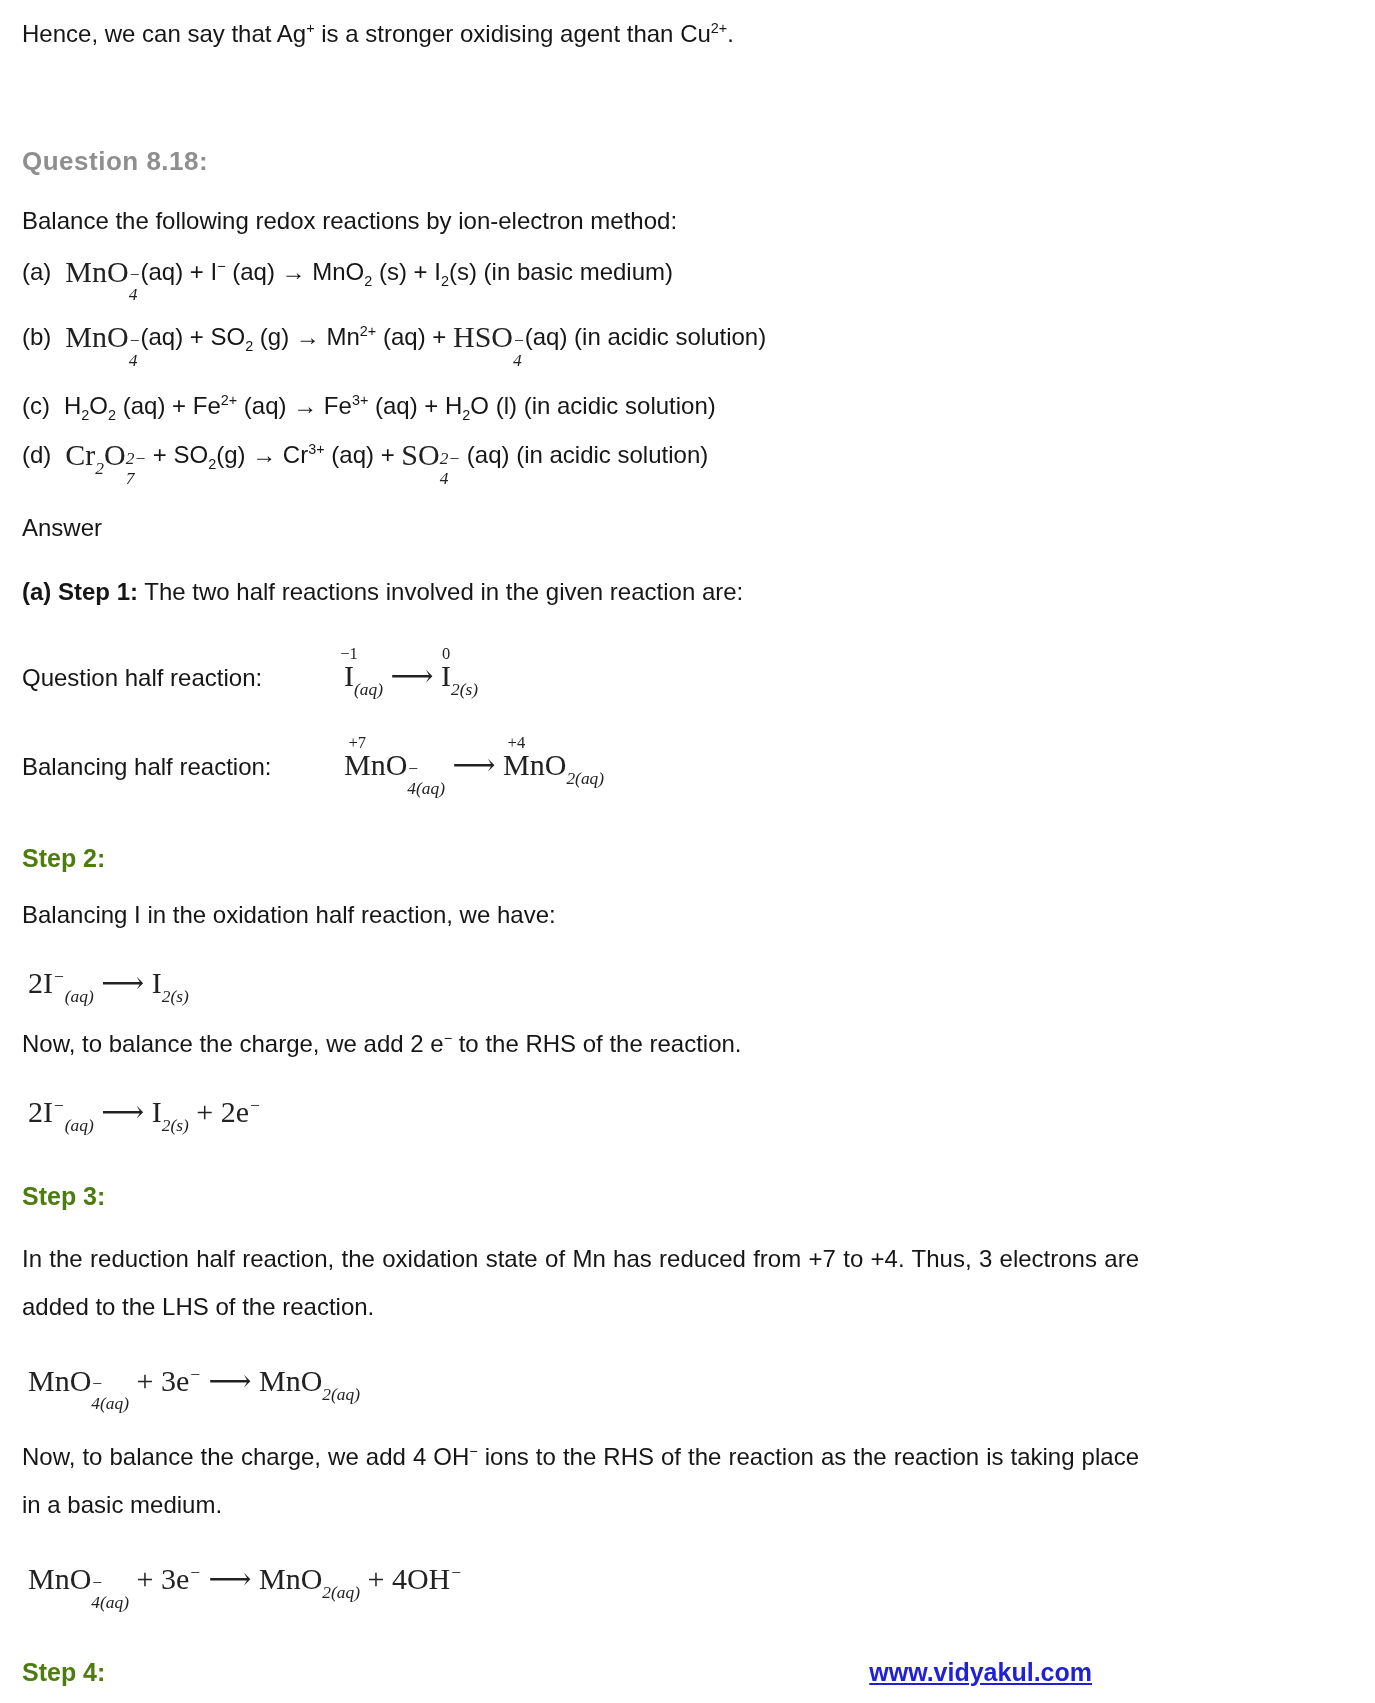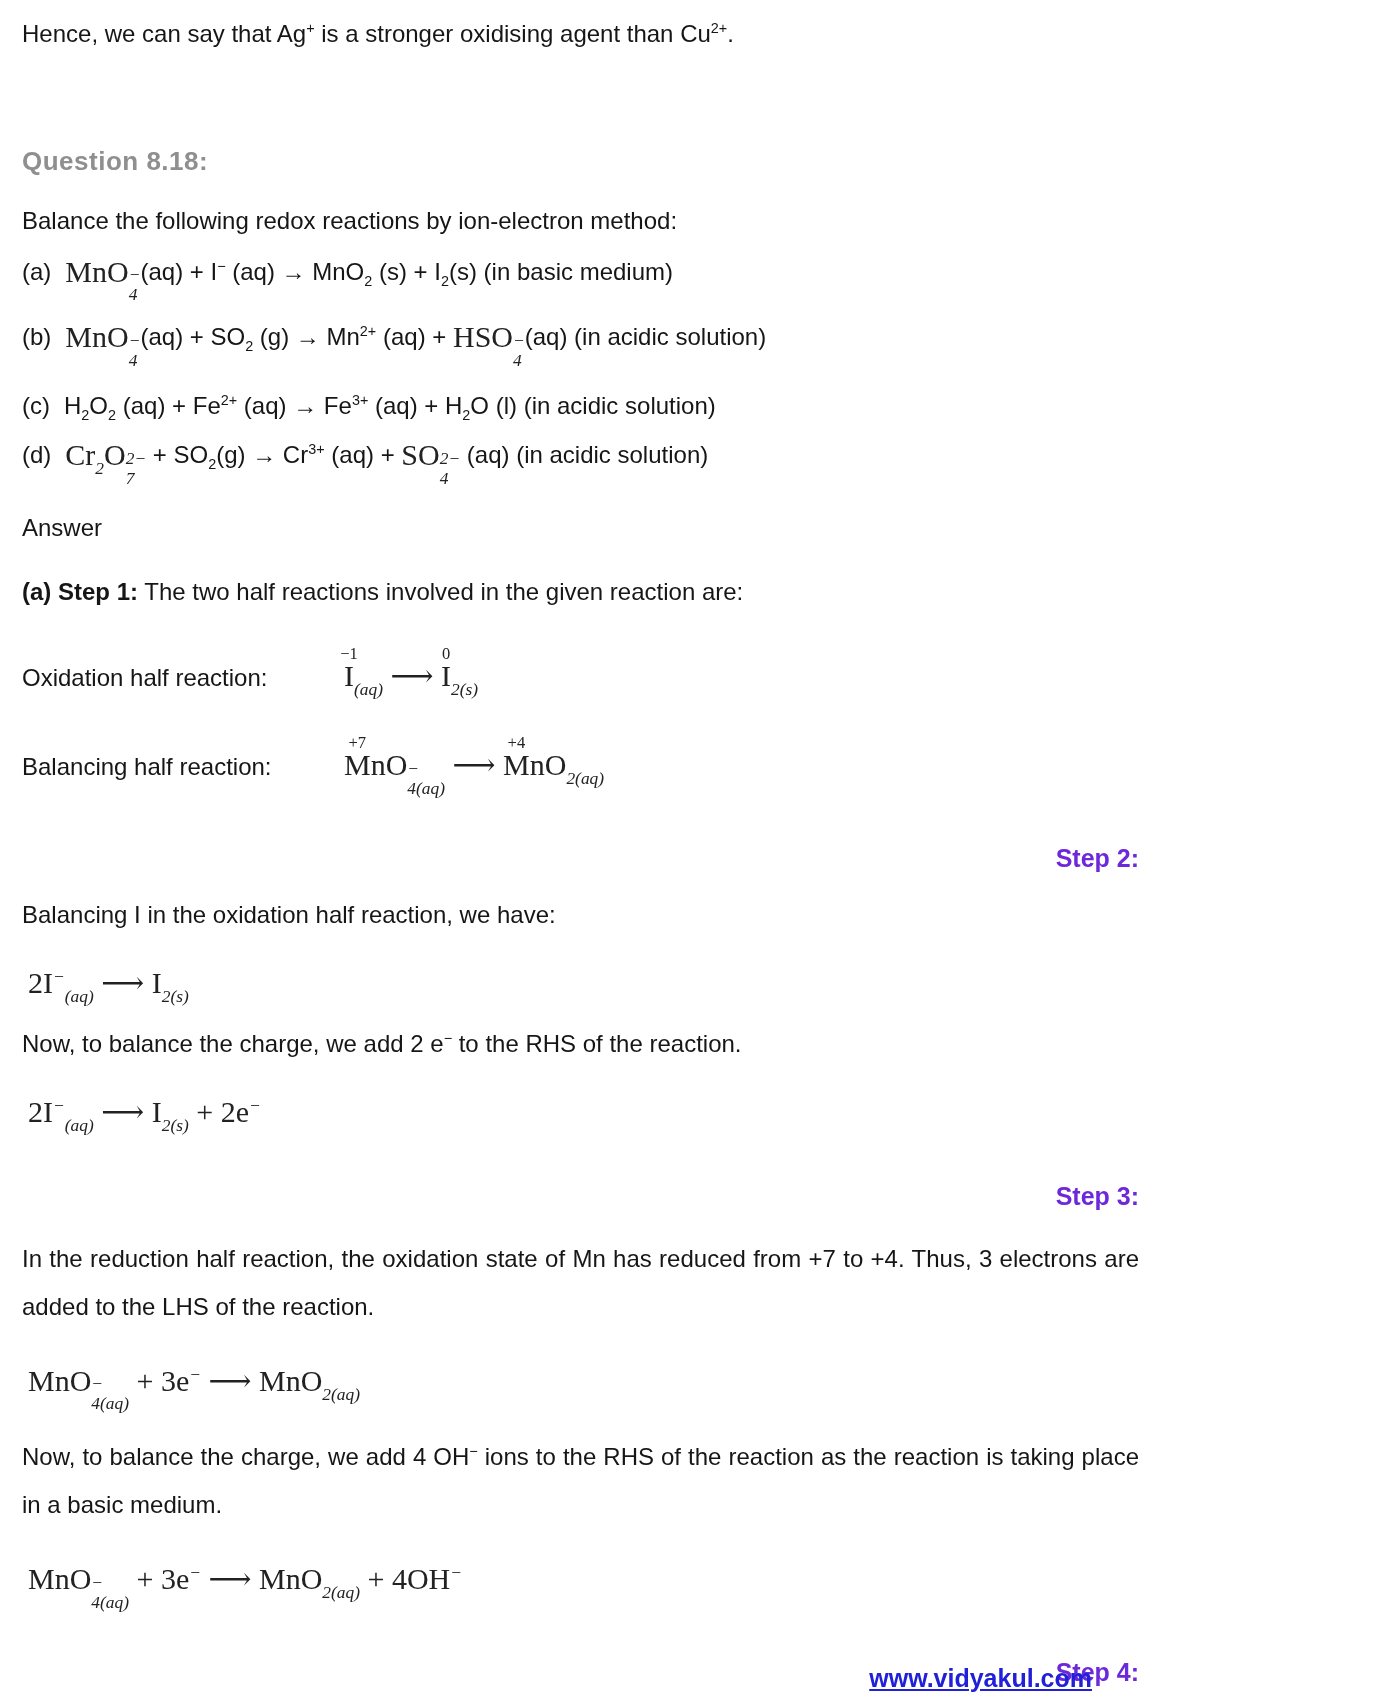--- a/index.html
+++ b/index.html
@@ -59,27 +59,27 @@
 
   .answer-label { margin-top: 22px; }
   .step1-line { margin-top: 28px; }
   .bold { font-weight: bold; }
 
   #half-reactions { margin-top: 6px; }
   .half-row { margin-top: 48px; display: flex; align-items: baseline; }
   .half-row .h-label { font-size: 24px; min-width: 322px; }
   .half-row .eq { white-space: nowrap; }
 
-  .step-heading { margin-top: 46px; font-size: 25px; font-weight: bold; color: #6d28d9; text-align: right; }
+  .step-heading { margin-top: 46px; font-size: 25px; font-weight: bold; color: #4d7c0f; }
   .after-head { margin-top: 24px; }
   .eq-line { margin: 32px 0 0 6px; white-space: nowrap; }
   .note { margin-top: 20px; }
 
   .footer-link {
-    position: absolute; right: 142px; bottom: 10px;
+    position: absolute; right: 142px; bottom: 16px;
     font-size: 25px; font-weight: bold;
     color: #2020d8; text-decoration: underline;
   }
 </style>
 </head>
 <body>
 
 <div class="page">
 
   <p class="body-text intro">Hence, we can say that Ag<sup>+</sup> is a stronger oxidising agent than Cu<sup>2+</sup>.</p>
@@ -94,21 +94,21 @@
       <div class="reaction-line plain"><span class="r-label">(c)</span><span class="seg">H<sub>2</sub>O<sub>2</sub> (aq) + Fe<sup>2+</sup> (aq) → Fe<sup>3+</sup> (aq) + H<sub>2</sub>O (l) (in acidic solution)</span></div>
       <div class="reaction-line"><span class="r-label">(d)</span><span class="frm">Cr<sub>2</sub>O<span class="stk"><span class="stk-t">2−</span><span class="stk-b">7</span></span></span><span class="seg"> + SO<sub>2</sub>(g) → Cr<sup>3+</sup> (aq) + </span><span class="frm">SO<span class="stk"><span class="stk-t">2−</span><span class="stk-b">4</span></span></span><span class="seg"> (aq) (in acidic solution)</span></div>
     </div>
 
   <p class="body-text answer-label">Answer</p>
 
   <p class="body-text step1-line"><span class="bold">(a) Step 1:</span><span> The two half reactions involved in the given reaction are:</span></p>
 
   <div id="half-reactions">
       <div class="half-row">
-        <span class="h-label">Oxidation half reaction:</span>
+        <span class="h-label">Question half reaction:</span>
         <span class="eq"><span class="ovx"><span class="ovx-t">−1</span><span class="ovx-b">I</span></span><sub>(aq)</sub> ⟶ <span class="ovx"><span class="ovx-t">0</span><span class="ovx-b">I</span></span><sub>2(s)</sub></span>
       </div>
       <div class="half-row">
         <span class="h-label">Balancing half reaction:</span>
         <span class="eq"><span class="ovx"><span class="ovx-t">+7</span><span class="ovx-b">M</span></span>nO<span class="stk"><span class="stk-t">−</span><span class="stk-b">4(aq)</span></span> ⟶ <span class="ovx"><span class="ovx-t">+4</span><span class="ovx-b">M</span></span>nO<sub>2(aq)</sub></span>
       </div>
     </div>
 
   <h3 class="step-heading">Step 2:</h3>
   <p class="body-text after-head">Balancing I in the oxidation half reaction, we have:</p>

